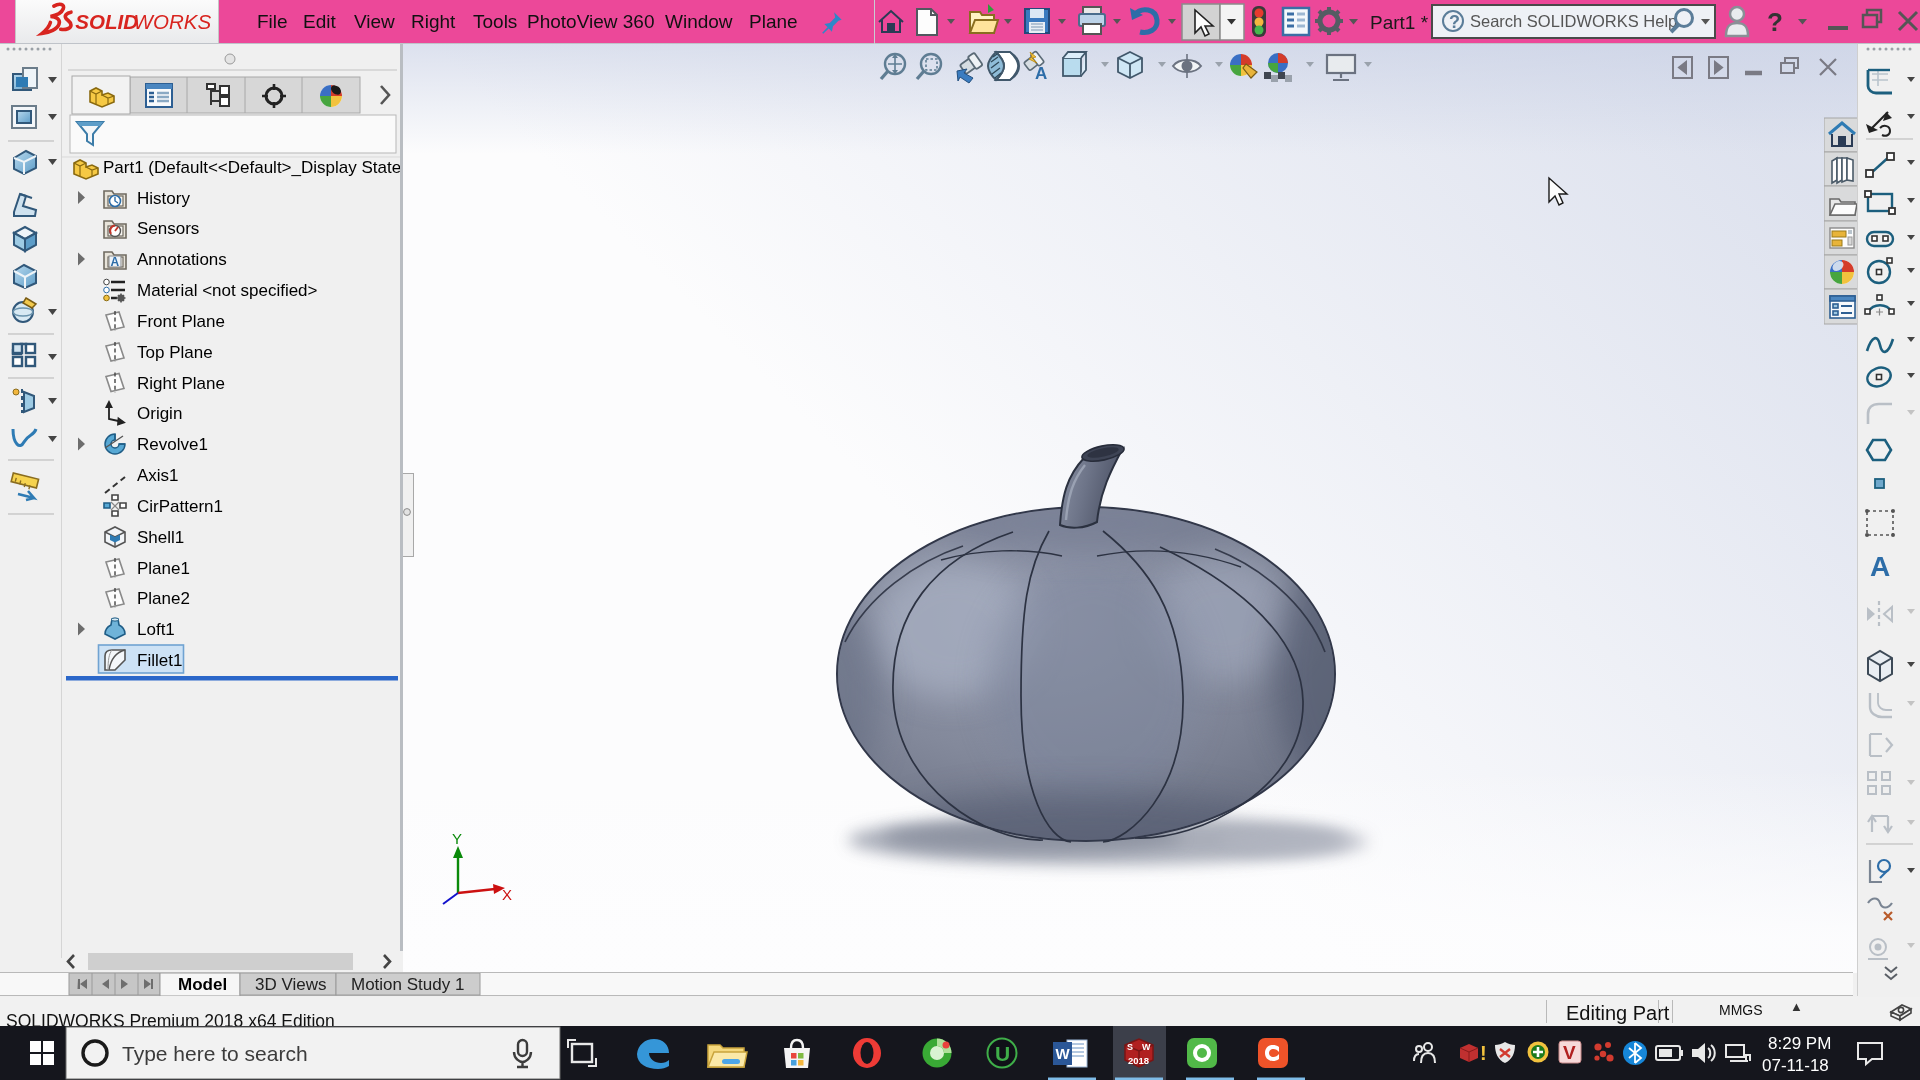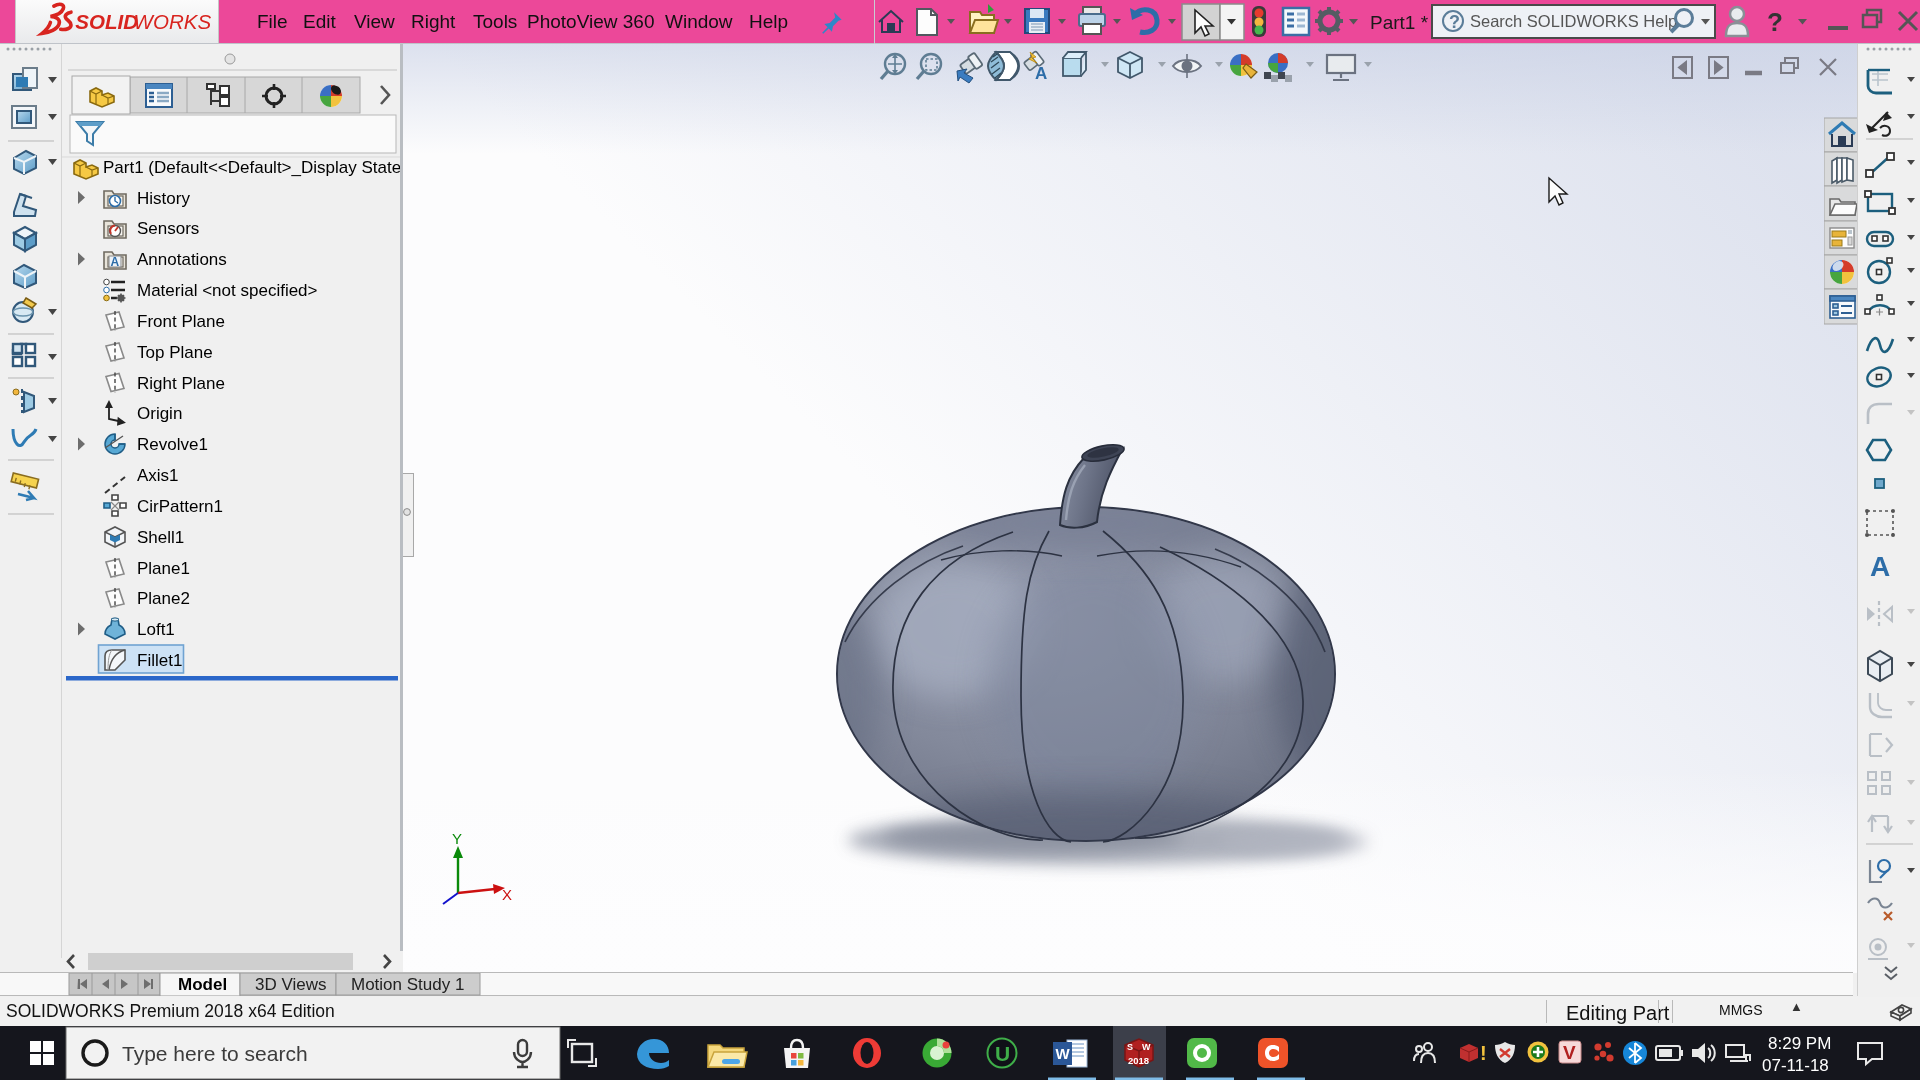--- a/index.html
+++ b/index.html
@@ -52,21 +52,21 @@
       <text x="115" y="33" font-size="24" font-style="italic" fill="#d8241f" font-family="Liberation Sans,sans-serif">WORKS</text>
     </svg>
     <div class="abs" id="logosep"></div>
     <div class="abs menuitem" style="left:257px;">File</div>
     <div class="abs menuitem" style="left:303px;">Edit</div>
     <div class="abs menuitem" style="left:354px;">View</div>
     <div class="abs menuitem" style="left:411px;">Right</div>
     <div class="abs menuitem" style="left:473px;">Tools</div>
     <div class="abs menuitem" style="left:527px;">PhotoView 360</div>
     <div class="abs menuitem" style="left:665px;">Window</div>
-    <div class="abs menuitem" style="left:749px;">Help</div>
+    <div class="abs menuitem" style="left:749px;">Plane</div>
 
     <svg class="abs" style="left:820px;top:10px;" width="26" height="26" viewBox="0 0 24 24">
       <path d="M13 2 L20 9 L17 10 L12 15 L11 20 L8 17 L3 22 L2 21 L7 16 L4 13 L9 12 L14 7 Z" fill="#2e87c8"></path>
     </svg>
   </div>
 
   <svg class="abs" style="left:870px;top:0;" width="1050" height="44" viewBox="0 0 1050 44">
 
     <g stroke="#2a3b55" stroke-width="2" fill="none">
       <path d="M9 22 L21 11 L33 22 M12 20 L12 32 L30 32 L30 20"></path>
@@ -839,21 +839,21 @@
 
       <rect x="160" y="0" width="80" height="23" fill="#f6f6f6" stroke="#9a9a9a"></rect>
       <text x="178" y="17" font-size="17" font-weight="bold" fill="#000">Model</text>
       <rect x="240" y="0" width="96" height="22" fill="#cdcdcd" stroke="#9a9a9a"></rect>
       <text x="255" y="17" font-size="17" fill="#222">3D Views</text>
       <rect x="336" y="0" width="144" height="22" fill="#cdcdcd" stroke="#9a9a9a"></rect>
       <text x="351" y="17" font-size="17" fill="#222">Motion Study 1</text>
     </svg>
   </div>
   <div class="abs" id="statusbar">
-    <div class="abs" style="left:6px;top:4px;font-size:17.5px;">SOLIDWORKS Premium 2018 x64 Edition</div>
+    <div class="abs" style="left:6px;top:14px;font-size:17.5px;">SOLIDWORKS Premium 2018 x64 Edition</div>
     <div class="abs vline" style="left:1546px;top:3px;height:23px;"></div>
     <div class="abs" style="left:1566px;top:5px;font-size:20px;">Editing Part</div>
     <div class="abs vline" style="left:1658px;top:3px;height:23px;"></div>
     <div class="abs vline" style="left:1672px;top:3px;height:23px;"></div>
     <div class="abs" style="left:1719px;top:5px;font-size:14px;">MMGS</div>
     <div class="abs" style="left:1790px;top:2px;color:#333;font-size:13px;">▲</div>
     <svg class="abs" style="left:1888px;top:3px;" width="26" height="24" viewBox="0 0 26 24">
       <g fill="#f0f0f0" stroke="#444" stroke-width="1.6">
         <path d="M3 12 L14 5 L23 9 L12 16 Z"></path>
         <path d="M3 12 L3 16 L12 20 L12 16 Z"></path>

